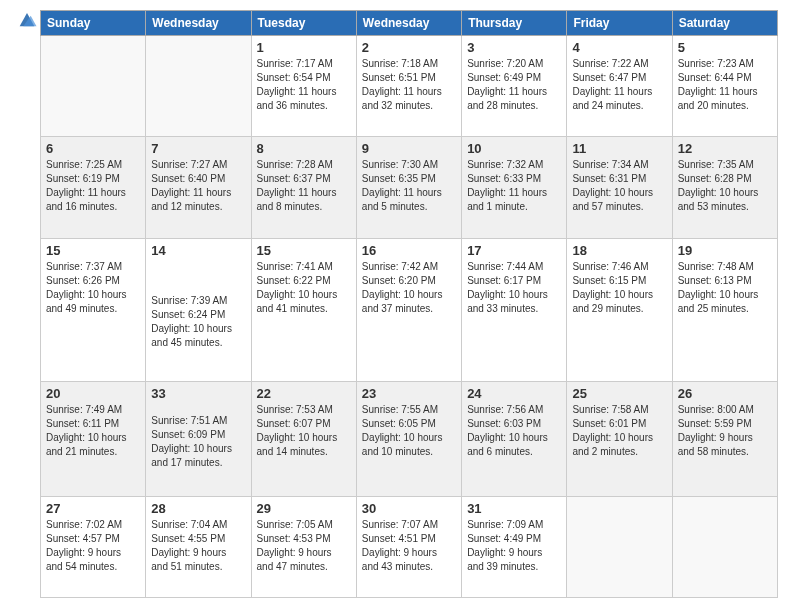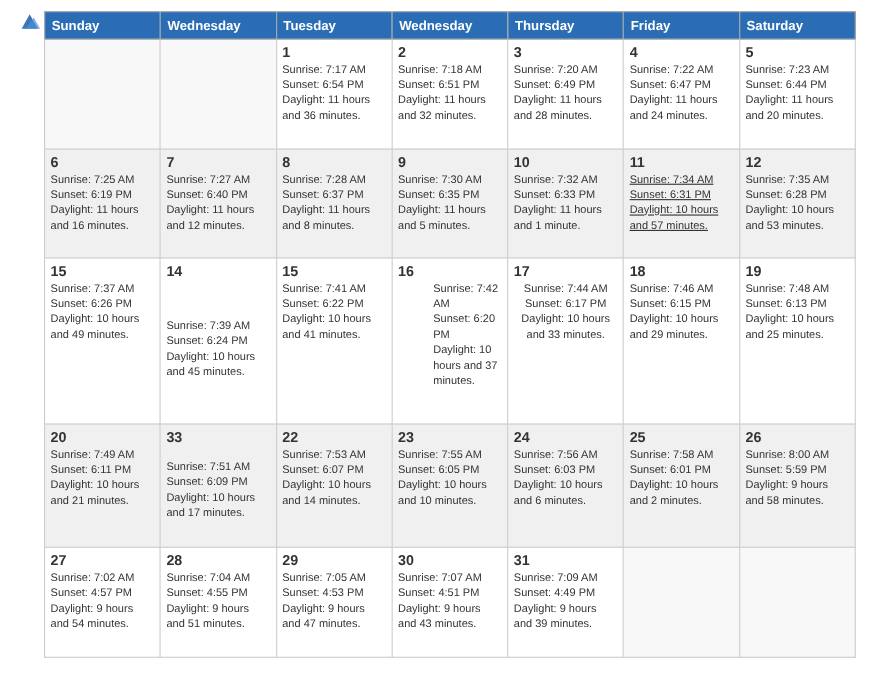--- a/index.html
+++ b/index.html
@@ -199,21 +199,21 @@
 Daylight: 11 hours and 5 minutes.</div>
           </td>
           <td>
             <span class="day-number">10</span>
             <div class="day-info" style="white-space: pre-line;">Sunrise: 7:32 AM
 Sunset: 6:33 PM
 Daylight: 11 hours and 1 minute.</div>
           </td>
           <td>
             <span class="day-number">11</span>
-            <div class="day-info" style="white-space: pre-line; text-decoration: underline;">Sunrise: 7:34 AM
+            <div class="day-info" style="white-space: pre-line;">Sunrise: 7:34 AM
 Sunset: 6:31 PM
 Daylight: 10 hours and 57 minutes.</div>
           </td>
           <td>
             <span class="day-number">12</span>
             <div class="day-info" style="white-space: pre-line;">Sunrise: 7:35 AM
 Sunset: 6:28 PM
 Daylight: 10 hours and 53 minutes.</div>
           </td>
         </tr>
@@ -231,27 +231,27 @@
 Daylight: 10 hours and 45 minutes.</div>
           </td>
           <td>
             <span class="day-number">15</span>
             <div class="day-info" style="white-space: pre-line;">Sunrise: 7:41 AM
 Sunset: 6:22 PM
 Daylight: 10 hours and 41 minutes.</div>
           </td>
           <td>
             <span class="day-number">16</span>
-            <div class="day-info" style="white-space: pre-line; margin-left: 32px;">Sunrise: 7:42 AM
+            <div class="day-info" style="white-space: pre-line;">Sunrise: 7:42 AM
 Sunset: 6:20 PM
 Daylight: 10 hours and 37 minutes.</div>
           </td>
           <td>
             <span class="day-number">17</span>
-            <div class="day-info" style="white-space: pre-line; text-align: center;">Sunrise: 7:44 AM
+            <div class="day-info" style="white-space: pre-line;">Sunrise: 7:44 AM
 Sunset: 6:17 PM
 Daylight: 10 hours and 33 minutes.</div>
           </td>
           <td>
             <span class="day-number">18</span>
             <div class="day-info" style="white-space: pre-line;">Sunrise: 7:46 AM
 Sunset: 6:15 PM
 Daylight: 10 hours and 29 minutes.</div>
           </td>
           <td>

